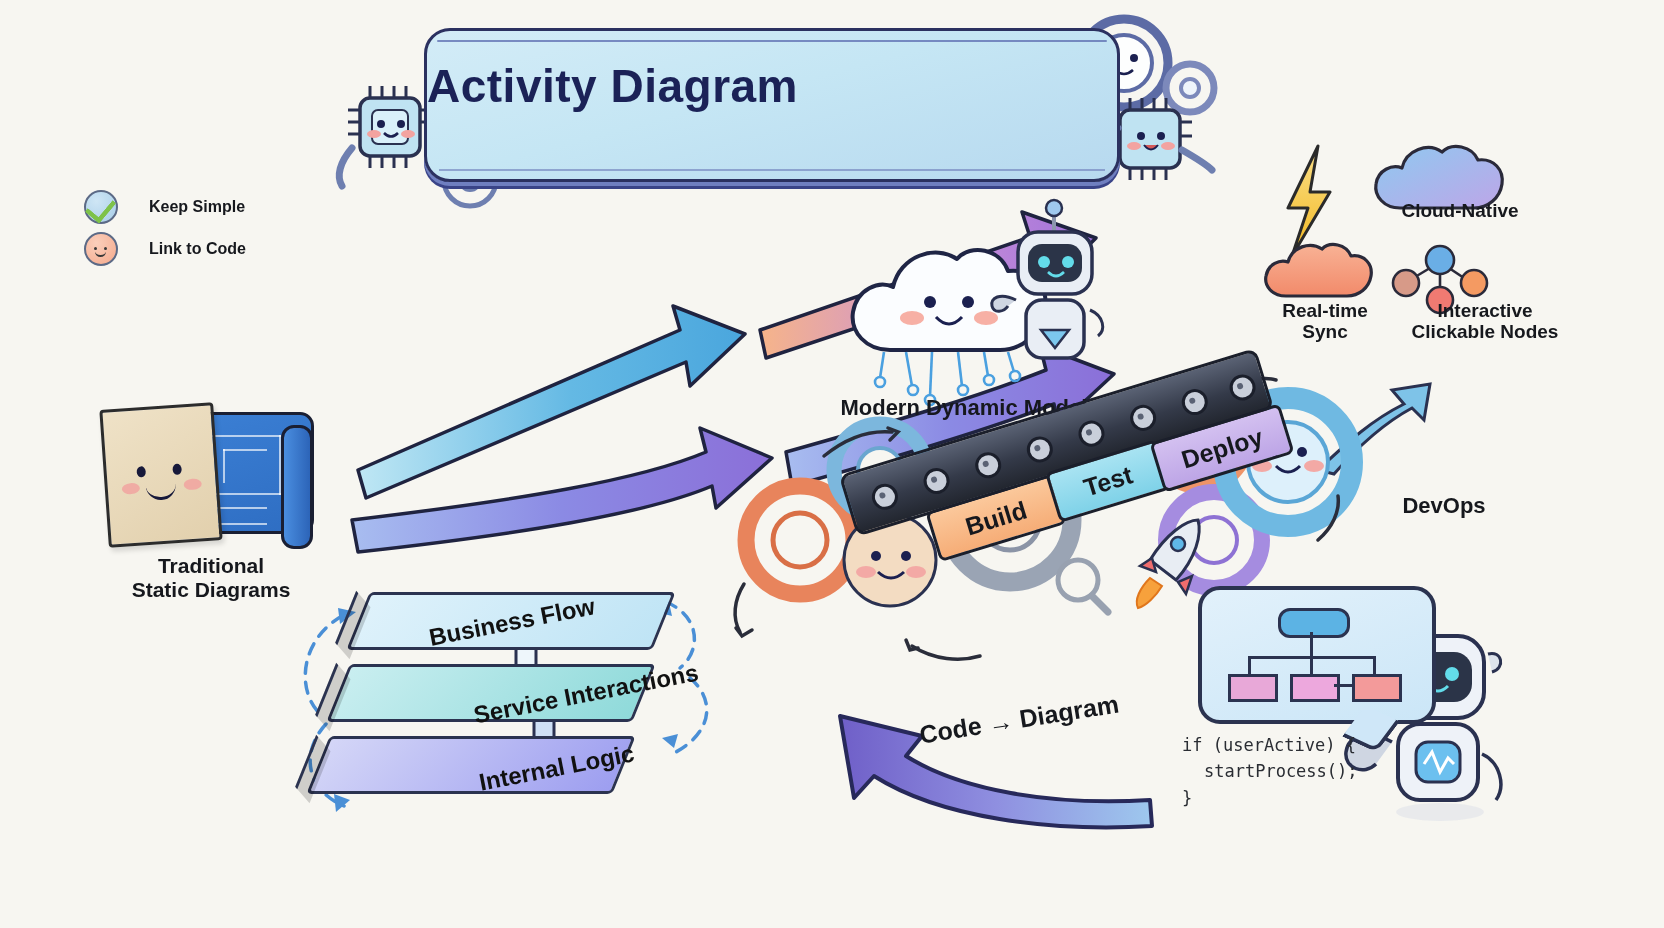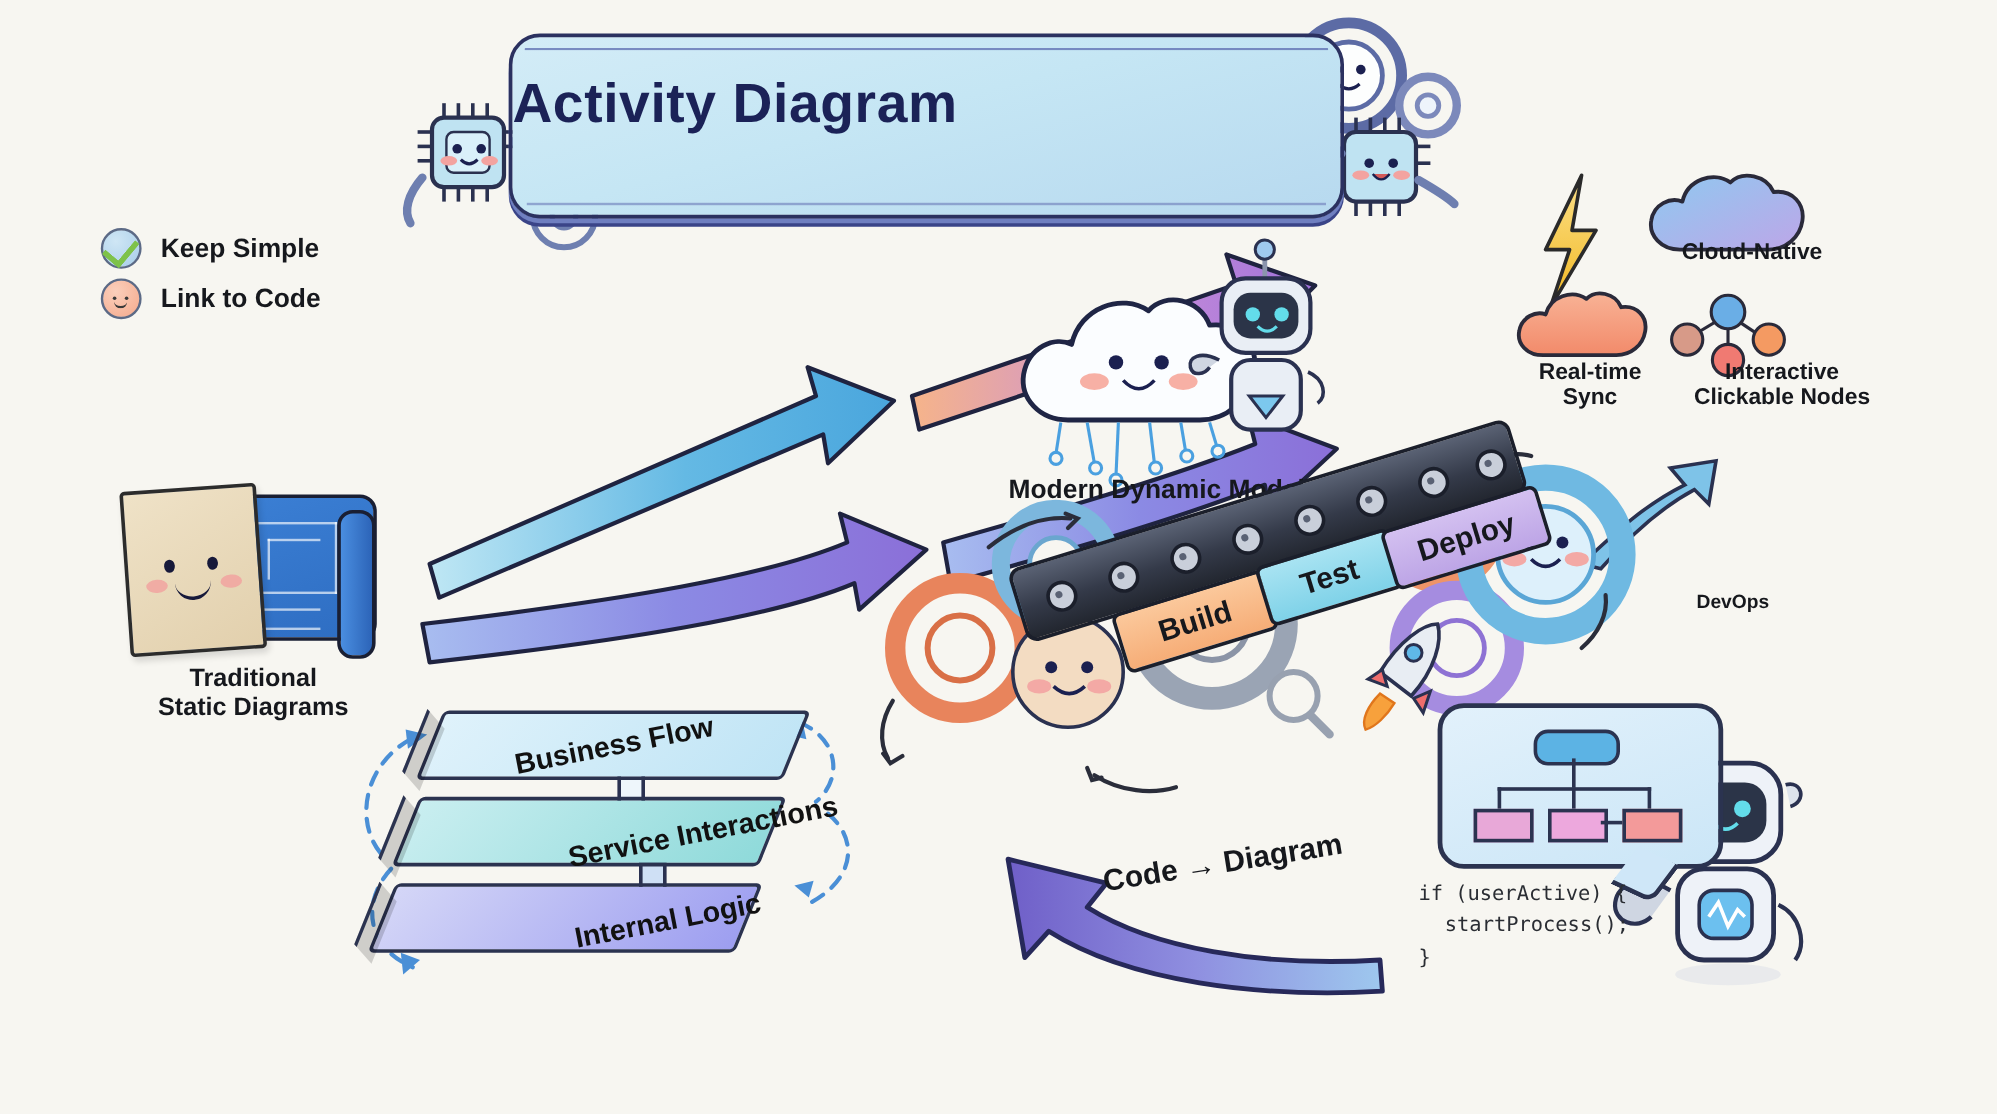--- a/index.html
+++ b/index.html
@@ -48,21 +48,21 @@
     border:2px solid #5c6a86;position:relative;margin-right:16px;}
   .check-icon.blue{background:radial-gradient(circle at 35% 30%,#cfe6f5,#a7cde8);}
   .check-icon.peach{background:radial-gradient(circle at 35% 30%,#fbcfbb,#f4a98c);}
   .check-icon .tick{position:absolute;left:5px;top:2px;width:14px;height:22px;
     border-right:5px solid #7ec24a;border-bottom:5px solid #7ec24a;
     transform:rotate(40deg);border-radius:2px;}
   .check-icon .dot{position:absolute;width:3px;height:3px;border-radius:50%;background:#3a3a3a;top:13px;}
   .check-icon .dot.l{left:8px;} .check-icon .dot.r{left:18px;}
   .check-icon .smile{position:absolute;left:9px;top:16px;width:11px;height:5px;
     border-bottom:2px solid #3a3a3a;border-radius:0 0 8px 8px;}
-  .check-label{font-size:22px;font-weight:bold;color:#16181d;}
+  .check-label{font-size:16px;font-weight:bold;color:#16181d;margin-left:15px;}
 
   
   #traditional{left:96px;top:398px;width:230px;}
   .paper{position:absolute;left:8px;top:8px;width:108px;height:132px;
     background:linear-gradient(150deg,#efe2c7,#e2d0ad);
     border:3px solid #2c2c2c;border-radius:4px;transform:rotate(-4deg);z-index:2;
     box-shadow:2px 4px 5px rgba(0,0,0,.13);}
   .paper .eye{position:absolute;width:9px;height:11px;border-radius:50%;background:#17193a;top:56px;}
   .paper .eye.l{left:30px;} .paper .eye.r{left:66px;}
   .paper .cheek{position:absolute;width:18px;height:11px;border-radius:50%;background:#f1a3a0;top:72px;opacity:.85;}
@@ -94,21 +94,21 @@
     background:#c9cfda;border:3px solid #1b1f2b;}
   .belt .roller i{position:absolute;left:5px;top:5px;width:6px;height:6px;border-radius:50%;background:#5a6274;}
   .stage-chip{
     position:absolute;height:46px;border:3px solid #1b1f2b;border-radius:7px;
     transform:rotate(-17deg);display:flex;align-items:center;justify-content:center;
     font-weight:bold;font-size:25px;color:#16181d;
   }
   #chip-build{left:204px;top:126px;width:126px;background:linear-gradient(180deg,#fbc89b,#f6ad77);}
   #chip-test{left:324px;top:89px;width:110px;background:linear-gradient(180deg,#a8e3f2,#7fd2e8);}
   #chip-deploy{left:428px;top:56px;width:130px;background:linear-gradient(180deg,#d3c0f0,#bda5e6);}
-  #devops .caption{position:absolute;font-size:16px;}
+  #devops .caption{position:absolute;font-size:22px;}
 
   
   #layers{left:306px;top:570px;width:400px;height:300px;}
   .layer{position:absolute;width:300px;height:52px;border:3px solid #2b3350;
     border-radius:5px;transform:skewX(-22deg);}
   .layer .side{position:absolute;left:-17px;top:4px;width:18px;height:52px;
     background:rgba(0,0,0,.16);transform:skewY(38deg);border-left:3px solid #2b3350;}
   .layer-label{position:absolute;font-weight:bold;color:#111;white-space:nowrap;
     transform:rotate(-11deg);font-size:24px;}
   #layer1{left:52px;top:22px;background:linear-gradient(120deg,#dff2fb,#bfe4f5);}

